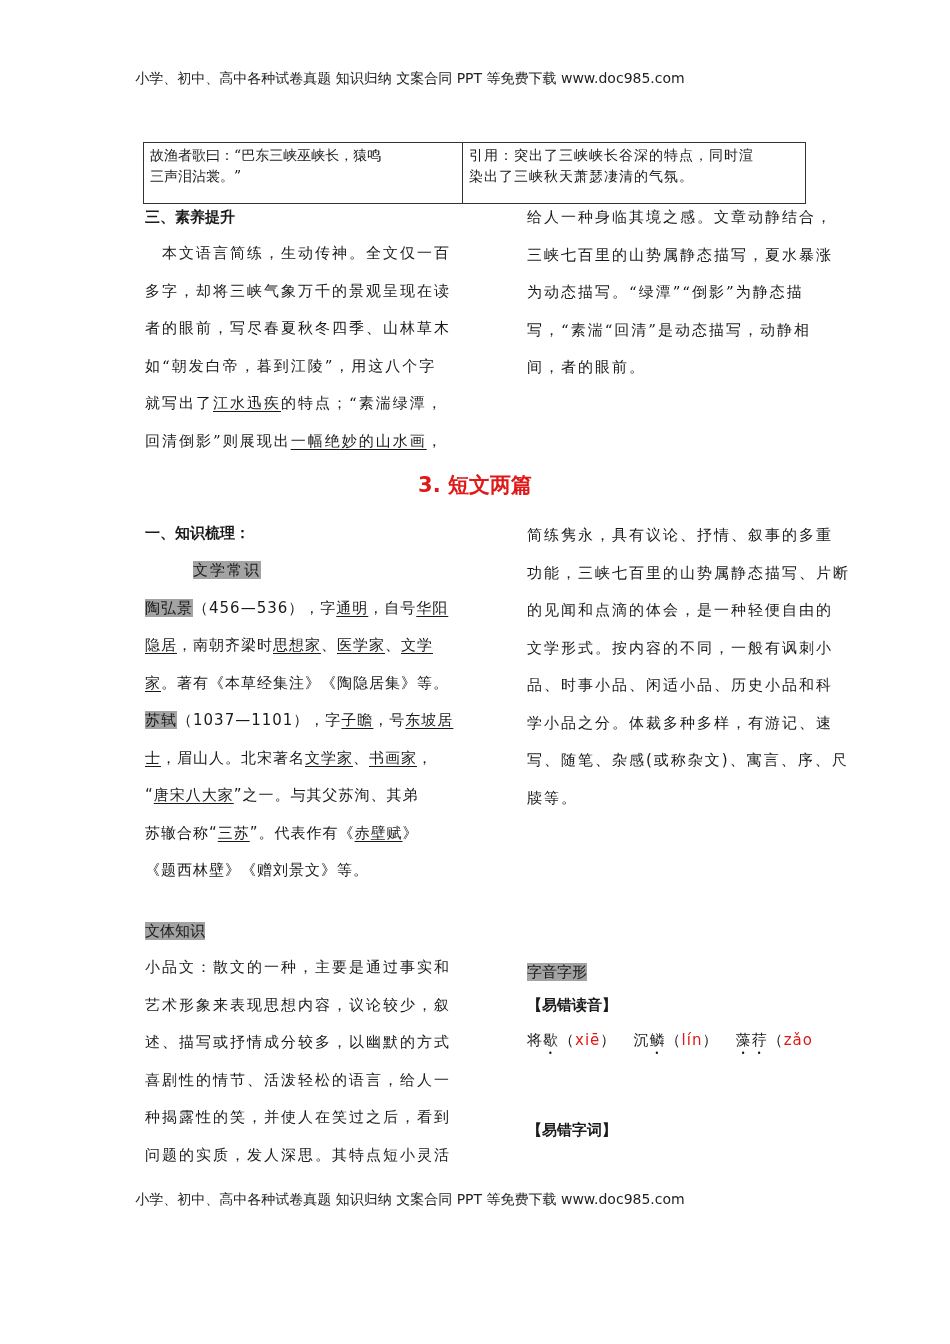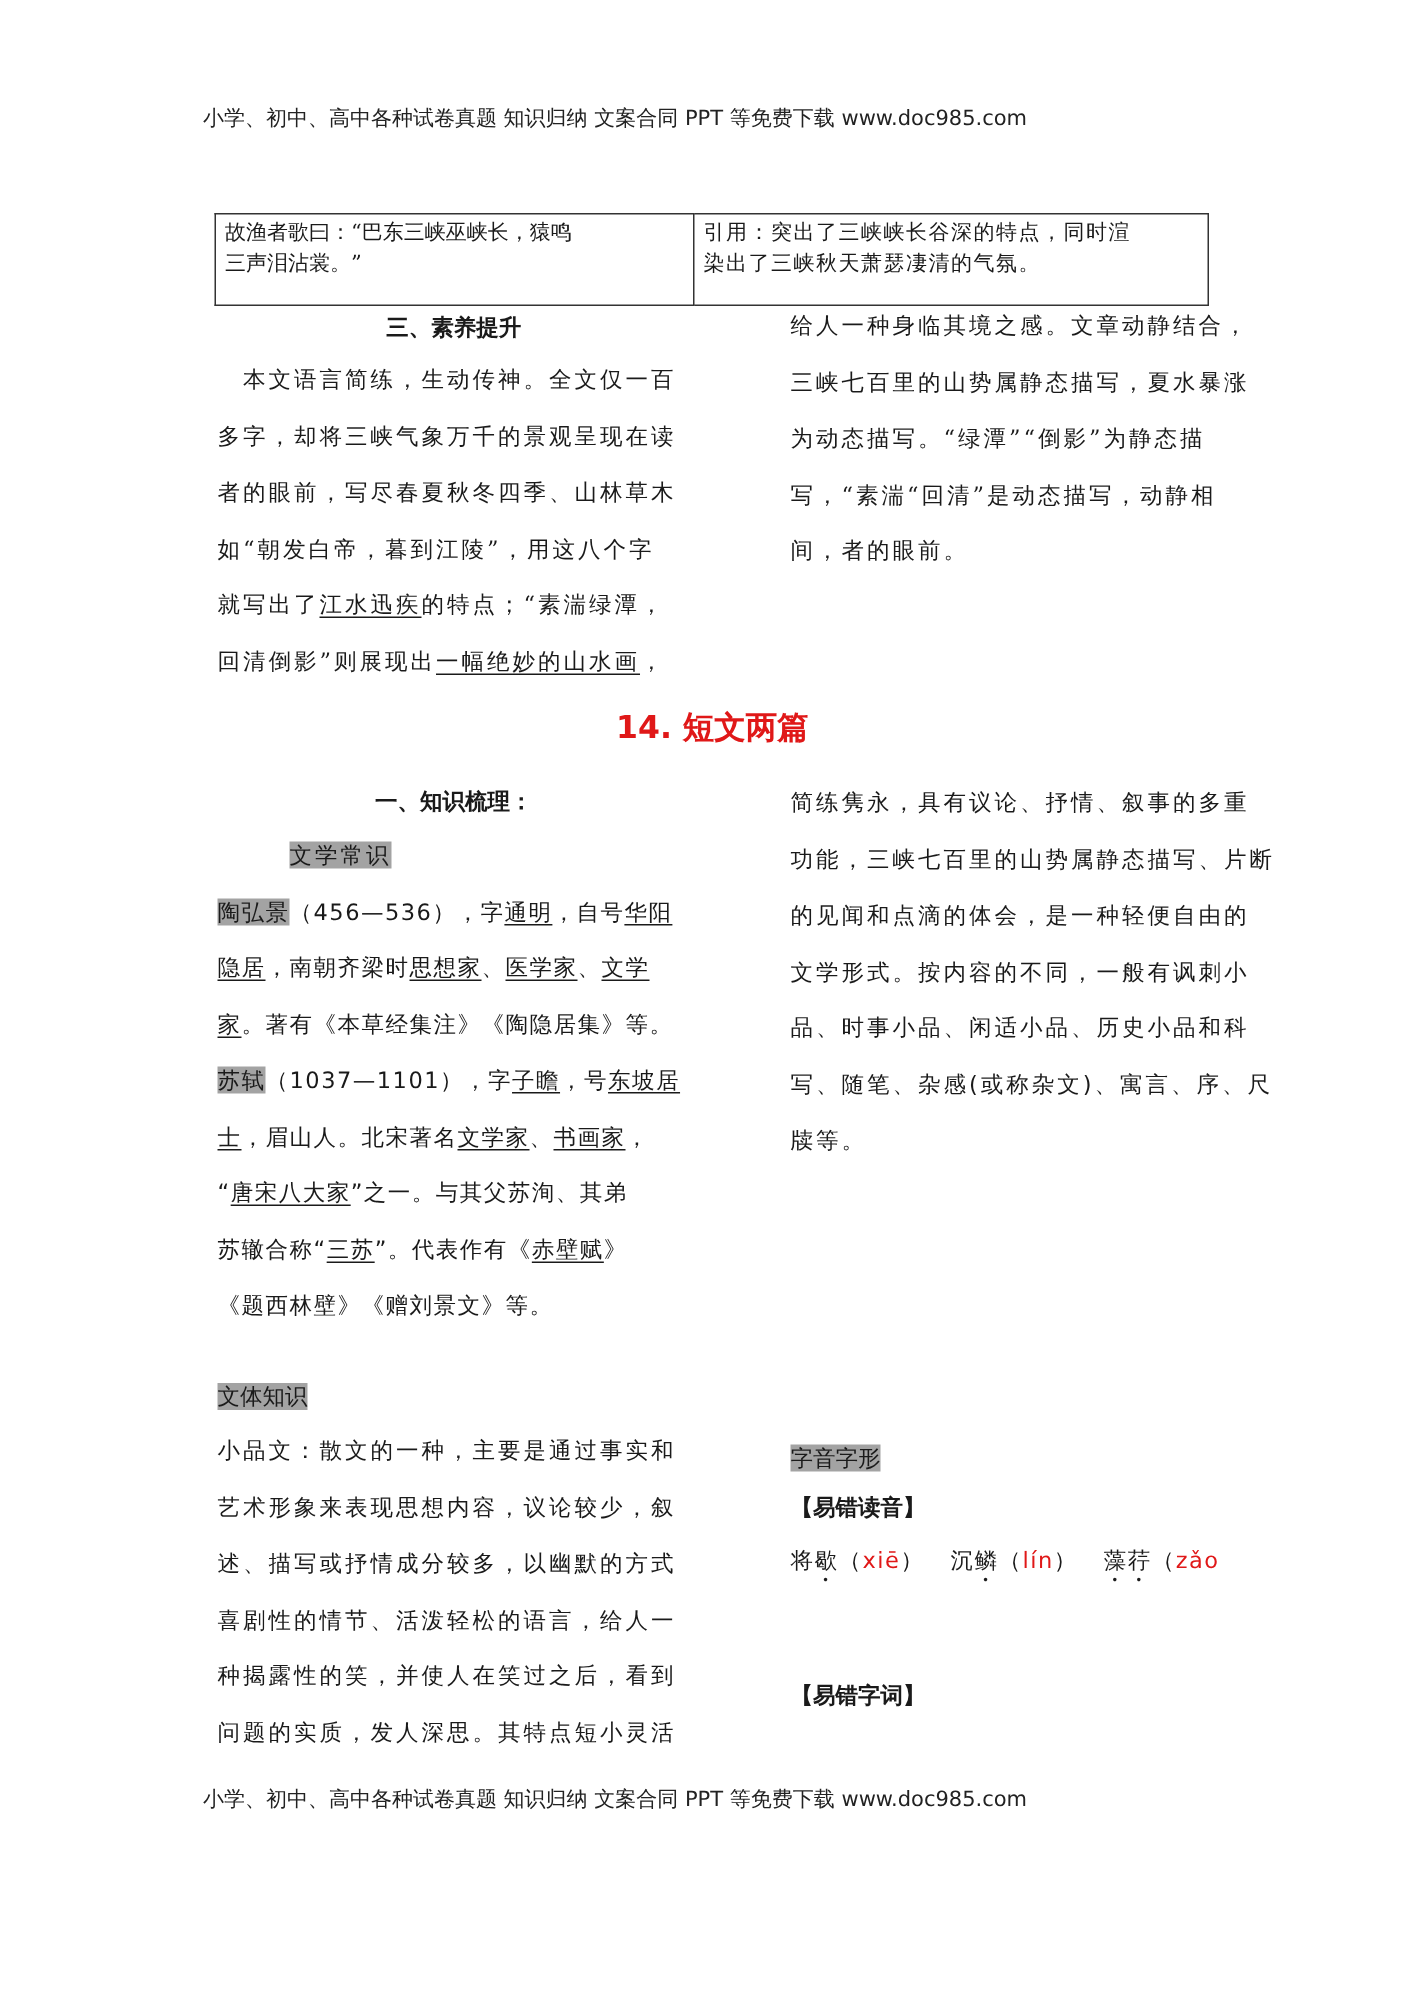--- a/index.html
+++ b/index.html
@@ -17,21 +17,21 @@
     position: absolute; left: 143px; top: 142px; width: 663px; border-collapse: collapse;
     font-size: 14px;
   }
   table.quote td {
     border: 1.5px solid #333; vertical-align: top; padding: 2px 6px; height: 56px; line-height: 21px;
   }
   .col { position: absolute; font-size: 15px; }
   .left { left: 145px; width: 315px; }
   .right { left: 492px; width: 315px; margin-left: 35px; }
   .line { height: 37.5px; line-height: 37.5px; white-space: nowrap; letter-spacing: 2px; }
-  .sec-title { font-family: Liberation Serif, serif; font-weight: bold; font-size: 15px; text-align: center; }
+  .sec-title { font-family: Liberation Mono, monospace; font-weight: bold; font-size: 15px; }
   .u { text-decoration: underline; text-underline-offset: 3px; }
   .hl { background: #a3a3a3; }
   .title {
     position: absolute; top: 471px; left: 0; width: 950px; text-align: center;
     color: #e01818; font-size: 21px; font-weight: bold;
     font-family: "DejaVu Sans", "Liberation Sans", sans-serif;
   }
   .sans { font-family: "DejaVu Sans", "Liberation Sans", sans-serif; letter-spacing: 0; }
   .red { color: #e01818; }
   .dot { text-emphasis: dot; -webkit-text-emphasis: dot; text-emphasis-position: under; -webkit-text-emphasis-position: under; }
@@ -68,41 +68,42 @@
 </div>
 
 <div class="col right" style="top:199px">
   <div class="line">给人一种身临其境之感。文章动静结合，</div>
   <div class="line">三峡七百里的山势属静态描写，夏水暴涨</div>
   <div class="line">为动态描写。“绿潭”“倒影”为静态描</div>
   <div class="line">写，“素湍“回清”是动态描写，动静相</div>
   <div class="line">间，者的眼前。</div>
 </div>
 
-<div class="title">14. 短文两篇</div>
+<div class="title">3. 短文两篇</div>
 
 <div class="col left sans" style="top:518px">
   <div class="sec-title" style="height:34px;line-height:34px">一、知识梳理：</div>
   <div class="line" style="padding-left:48px"><span class="hl">文学常识</span></div>
   <div class="line" style="letter-spacing:1px"><span class="hl">陶弘景</span><span>（456—536），字</span><span class="u">通明</span><span>，自号</span><span class="u">华阳</span></div>
   <div class="line" style="letter-spacing:1px"><span class="u">隐居</span><span>，南朝齐梁时</span><span class="u">思想家</span><span>、</span><span class="u">医学家</span><span>、</span><span class="u">文学</span></div>
   <div class="line" style="letter-spacing:1px"><span class="u">家</span><span>。著有《本草经集注》《陶隐居集》等。</span></div>
   <div class="line" style="letter-spacing:1px"><span class="hl">苏轼</span><span>（1037—1101），字</span><span class="u">子瞻</span><span>，号</span><span class="u">东坡居</span></div>
   <div class="line" style="letter-spacing:1px"><span class="u">士</span><span>，眉山人。北宋著名</span><span class="u">文学家</span><span>、</span><span class="u">书画家</span><span>，</span></div>
   <div class="line" style="letter-spacing:1px"><span>“</span><span class="u">唐宋八大家</span><span>”之一。与其父苏洵、其弟</span></div>
   <div class="line" style="letter-spacing:1px"><span>苏辙合称“</span><span class="u">三苏</span><span>”。代表作有《</span><span class="u">赤壁赋</span><span>》</span></div>
   <div class="line" style="letter-spacing:1px">《题西林壁》《赠刘景文》等。</div>
 </div>
 
 <div class="col right sans" style="top:517px">
   <div class="line">简练隽永，具有议论、抒情、叙事的多重</div>
   <div class="line">功能，三峡七百里的山势属静态描写、片断</div>
   <div class="line">的见闻和点滴的体会，是一种轻便自由的</div>
   <div class="line">文学形式。按内容的不同，一般有讽刺小</div>
   <div class="line">品、时事小品、闲适小品、历史小品和科</div>
+  <div class="line">学小品之分。体裁多种多样，有游记、速</div>
   <div class="line">写、随笔、杂感(或称杂文)、寓言、序、尺</div>
   <div class="line">牍等。</div>
 </div>
 
 <div class="col left sans" style="top:913px">
   <div style="height:36px;line-height:36px"><span class="hl">文体知识</span></div>
   <div class="line">小品文：散文的一种，主要是通过事实和</div>
   <div class="line">艺术形象来表现思想内容，议论较少，叙</div>
   <div class="line">述、描写或抒情成分较多，以幽默的方式</div>
   <div class="line">喜剧性的情节、活泼轻松的语言，给人一</div>

